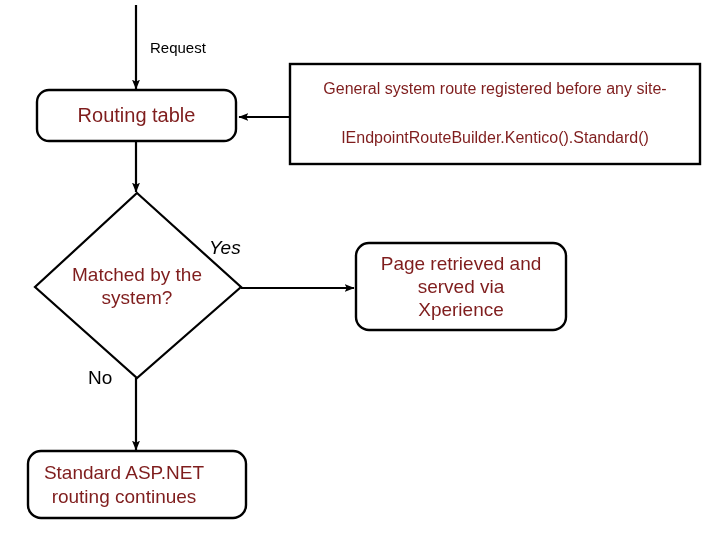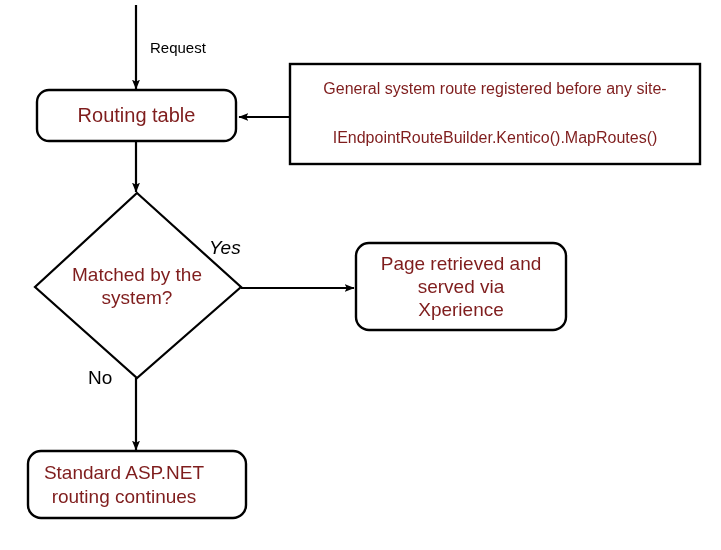--- a/index.html
+++ b/index.html
@@ -103,21 +103,21 @@
     <line x1="136" y1="378" x2="136" y2="450" stroke="#000000" stroke-width="2.2" marker-end="url(#arrowhead)"></line>
 
     <rect x="28" y="451" width="218" height="67" rx="13" ry="13" fill="#ffffff" stroke="#000000" stroke-width="2.4"></rect>
   </svg>
 
   <div class="node-text" id="routing-table-label">Routing table</div>
 
   <div class="node-text" id="system-route-note-label">
     <div>
       <div>General system route registered before any site-</div>
-      <div>IEndpointRouteBuilder.Kentico().MapRoutes()</div>
+      <div>IEndpointRouteBuilder.Kentico().Standard()</div>
     </div>
   </div>
 
   <div class="node-text" id="decision-label">Matched by the
 system?</div>
 
   <div class="node-text" id="page-served-label">Page retrieved and
 served via
 Xperience</div>
 

